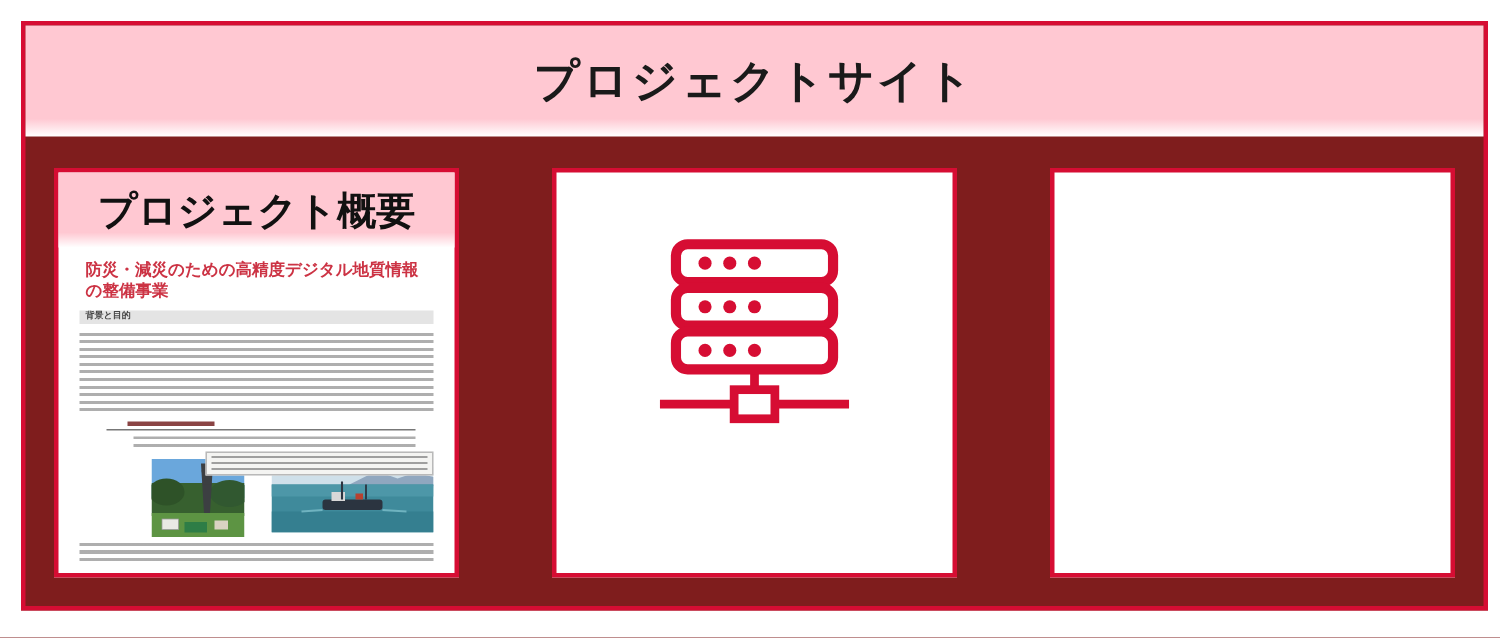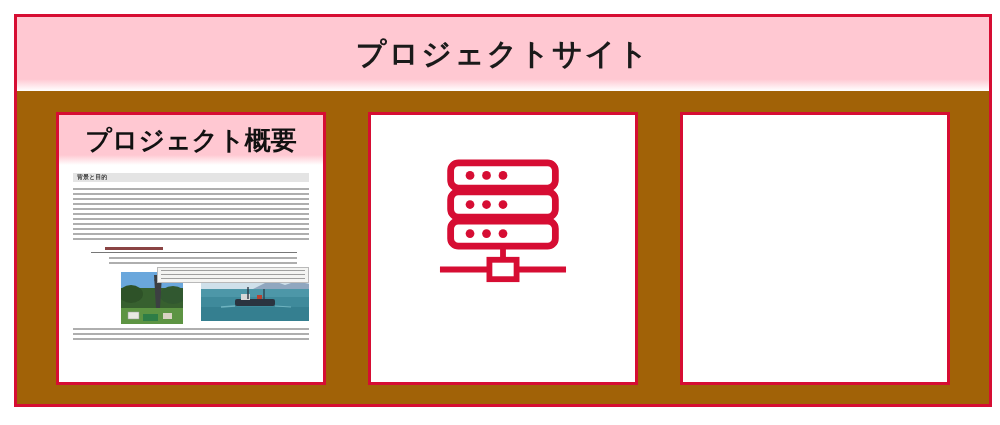--- a/index.html
+++ b/index.html
@@ -8,33 +8,33 @@
     background: #ffffff;
     font-family: "Liberation Sans", sans-serif;
     position: relative;
     overflow: hidden;
   }
   .frame {
     position: absolute;
     left: 14px; top: 14px;
     width: 978px; height: 393px;
     border: 3px solid #d60d33;
-    background: #a16207;
+    background: #7f1d1d;
   }
   .page-header {
     height: 74px;
     background: linear-gradient(to bottom, #ffc8d2 0%, #ffc8d2 84%, #ffffff 100%);
     display: flex; align-items: center; justify-content: center;
   }
   .page-title {
     font-size: 30px; font-weight: bold; color: #1a1a1a;
     letter-spacing: 2px;
   }
   .cards {
-    display: flex; justify-content: center; gap: 42px;
+    display: flex; justify-content: center; gap: 62px;
     margin-top: 21px;
   }
   .card {
     width: 270px; height: 273px;
     border: 3px solid #d60d33;
     background: #ffffff;
     cursor: pointer;
   }
   .card-header {
     height: 50px;
@@ -95,20 +95,21 @@
     <div class="page-title">プロジェクトサイト</div>
   </div>
 
   <div class="cards">
 
     <div class="card">
       <div class="card-header">
         <div class="card-title">プロジェクト概要</div>
       </div>
       <div class="card-body doc">
+        <div class="doc-title">防災・減災のための高精度デジタル地質情報の整備事業</div>
         <div class="doc-bar">背景と目的</div>
         <div class="tl p1"></div>
         <div class="tl p2"></div>
         <div class="doc-heading">
             <span class="hstub"></span>
           </div>
         <div class="tl p3"></div>
         <div class="photos">
           <div class="callout">
             <div class="tl"></div>

